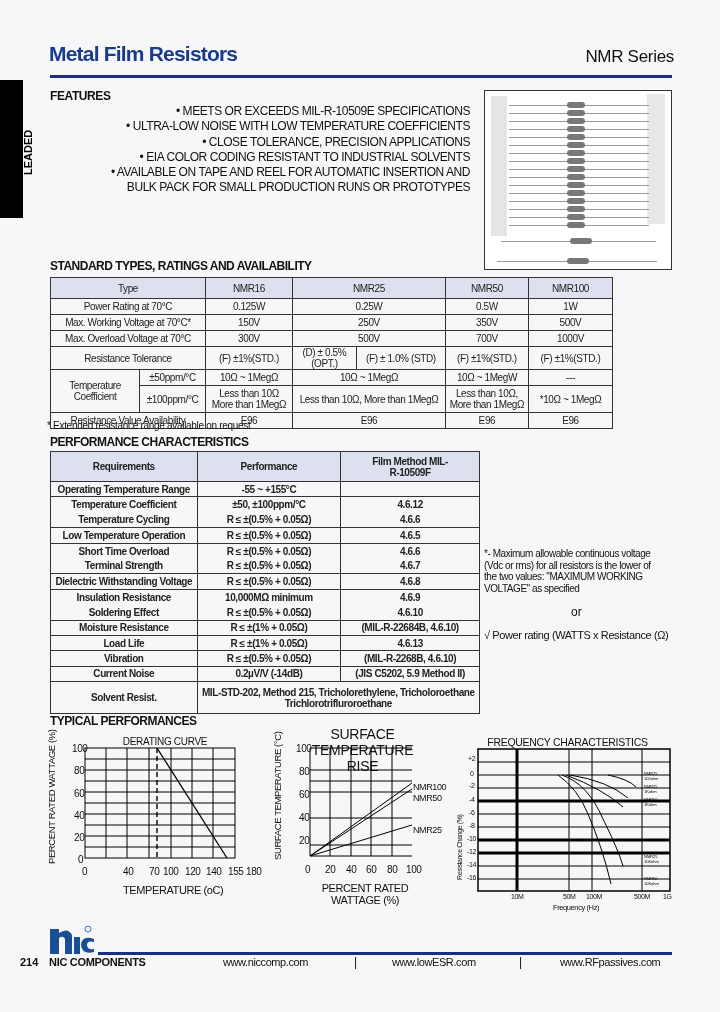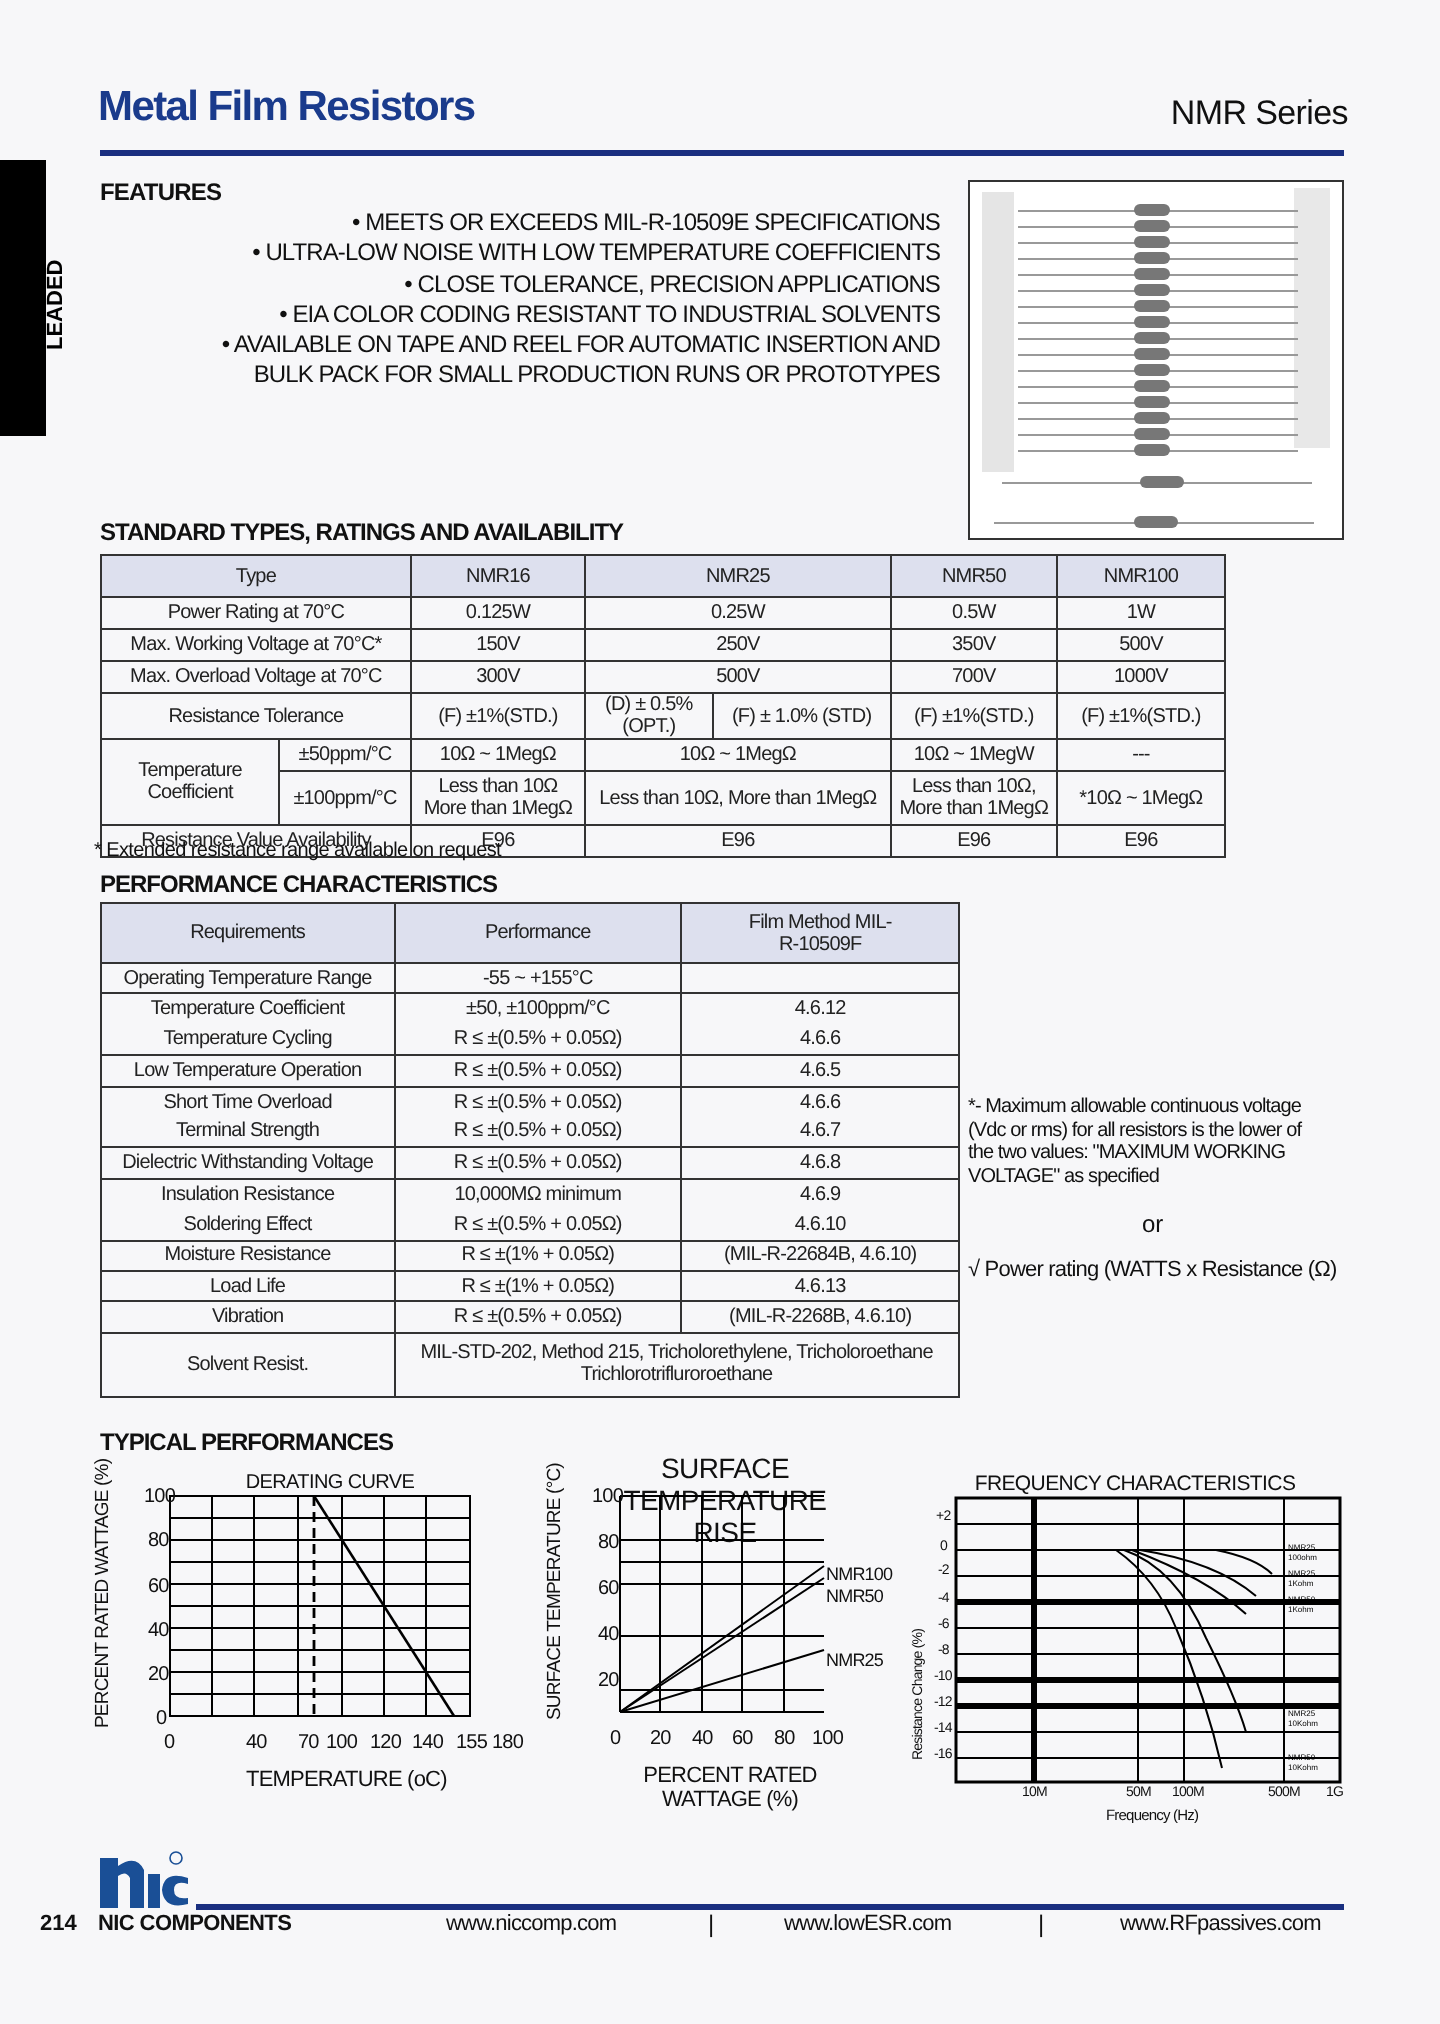--- a/index.html
+++ b/index.html
@@ -30,22 +30,22 @@
   td, th { border: 1px solid #333; text-align: center; font-weight: normal; padding: 0 2px; }
   th { background: #dde0ee; }
 
   .t1 { position: absolute; left: 50px; top: 277px; width: 563px; }
   .t1 td, .t1 th { height: 16px; }
   .t1 th { height: 21px; }
 
   .note { position: absolute; left: 47px; top: 420px; font-size: 10px; letter-spacing: -0.3px; }
 
   .t2 { position: absolute; left: 50px; top: 451px; width: 430px; }
-  .t2 th { height: 30px; }
-  .t2 td { height: 15.4px; }
+  .t2 th { height: 30px; font-weight: bold; }
+  .t2 td { height: 15.4px; font-weight: bold; }
   .t2 td.nb { border-top: none; border-bottom: none; }
 
   .voltnote { position: absolute; left: 484px; top: 548px; width: 180px; font-size: 10px; line-height: 11.5px; letter-spacing: -0.45px; }
   .or { position: absolute; left: 571px; top: 605px; font-size: 12px; }
   .powernote { position: absolute; left: 484px; top: 629px; font-size: 11px; letter-spacing: -0.4px; }
 
   .chart-title { position: absolute; font-size: 10px; letter-spacing: -0.3px; text-align: center; }
   .axis-lbl { position: absolute; font-size: 10px; letter-spacing: -0.4px; }
   svg { position: absolute; overflow: visible; }
 
@@ -261,20 +261,25 @@
       </tr>
   <tr>
         <td>Load Life</td>
         <td>R ≤ ±(1% + 0.05Ω)</td>
         <td>4.6.13</td>
       </tr>
   <tr>
         <td>Vibration</td>
         <td>R ≤ ±(0.5% + 0.05Ω)</td>
         <td>(MIL-R-2268B, 4.6.10)</td>
+      </tr>
+  <tr>
+        <td>Current Noise</td>
+        <td>0.2µV/V (-14dB)</td>
+        <td>(JIS C5202, 5.9 Method II)</td>
       </tr>
   <tr style="height:32px">
     <td>Solvent Resist.</td>
     <td colspan="2">
       <div>MIL-STD-202, Method 215, Tricholorethylene, Tricholoroethane</div>
       <div>Trichlorotrifluroroethane</div>
     </td>
   </tr>
 </tbody>
   </table>

